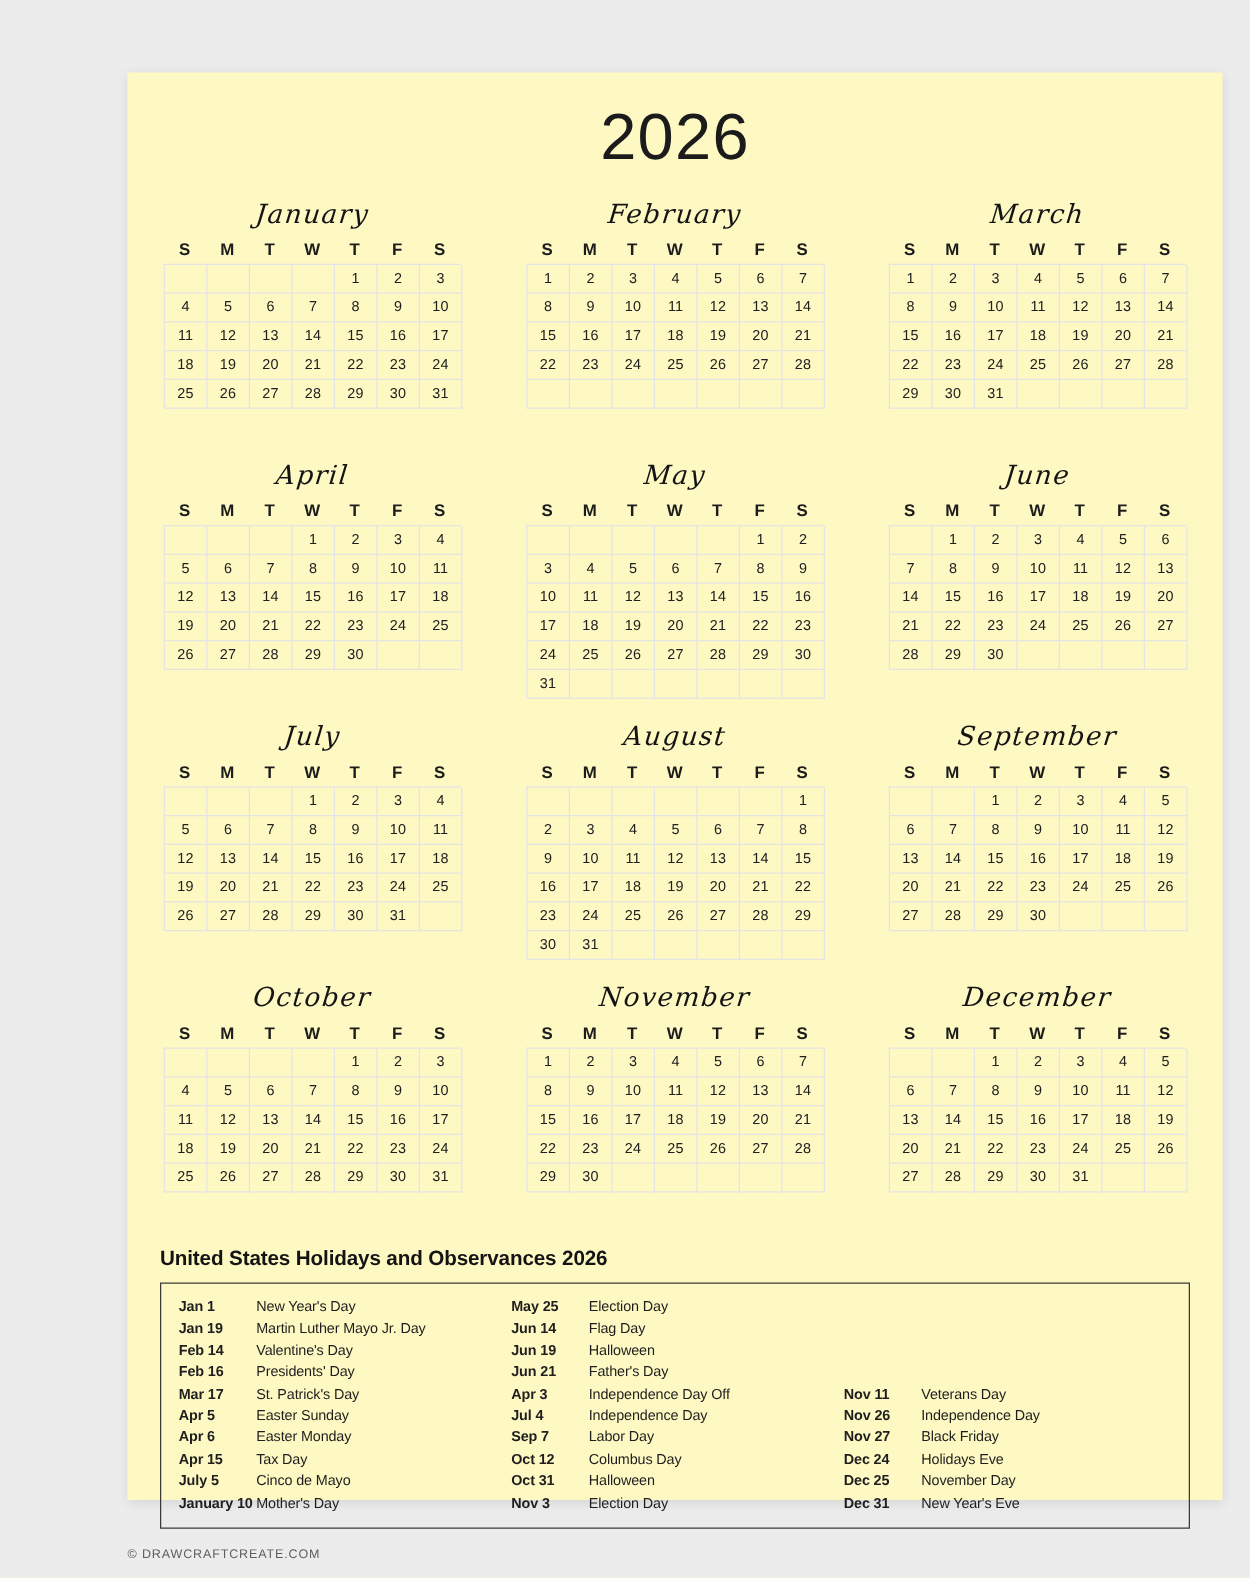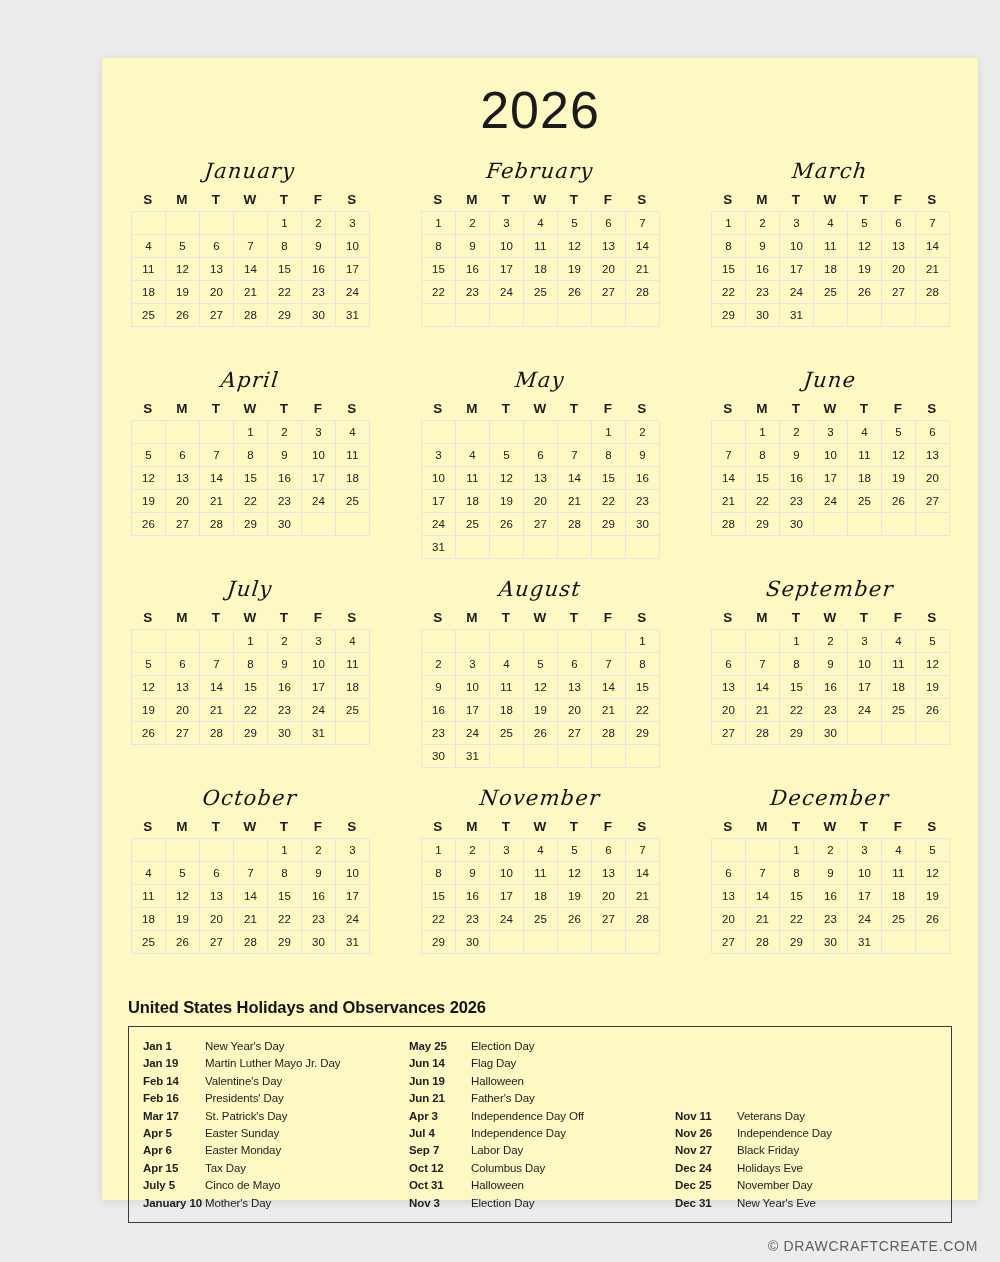--- a/index.html
+++ b/index.html
@@ -112,22 +112,22 @@
     color: #1e1e1e;
   }
   .holiday-date {
     width: 62px;
     font-weight: 700;
     flex: none;
     letter-spacing: -0.1px;
   }
   .holiday-label { letter-spacing: -0.1px; }
   #footer-credit {
-    text-align: right;
-    font-size: 14px;
+    text-align: left;
+    font-size: 10px;
     color: #5e5e5e;
     letter-spacing: 0.7px;
     margin-top: 15px;
   }
 </style>
 </head>
 <body>
 
 <div id="page-sheet">
 

